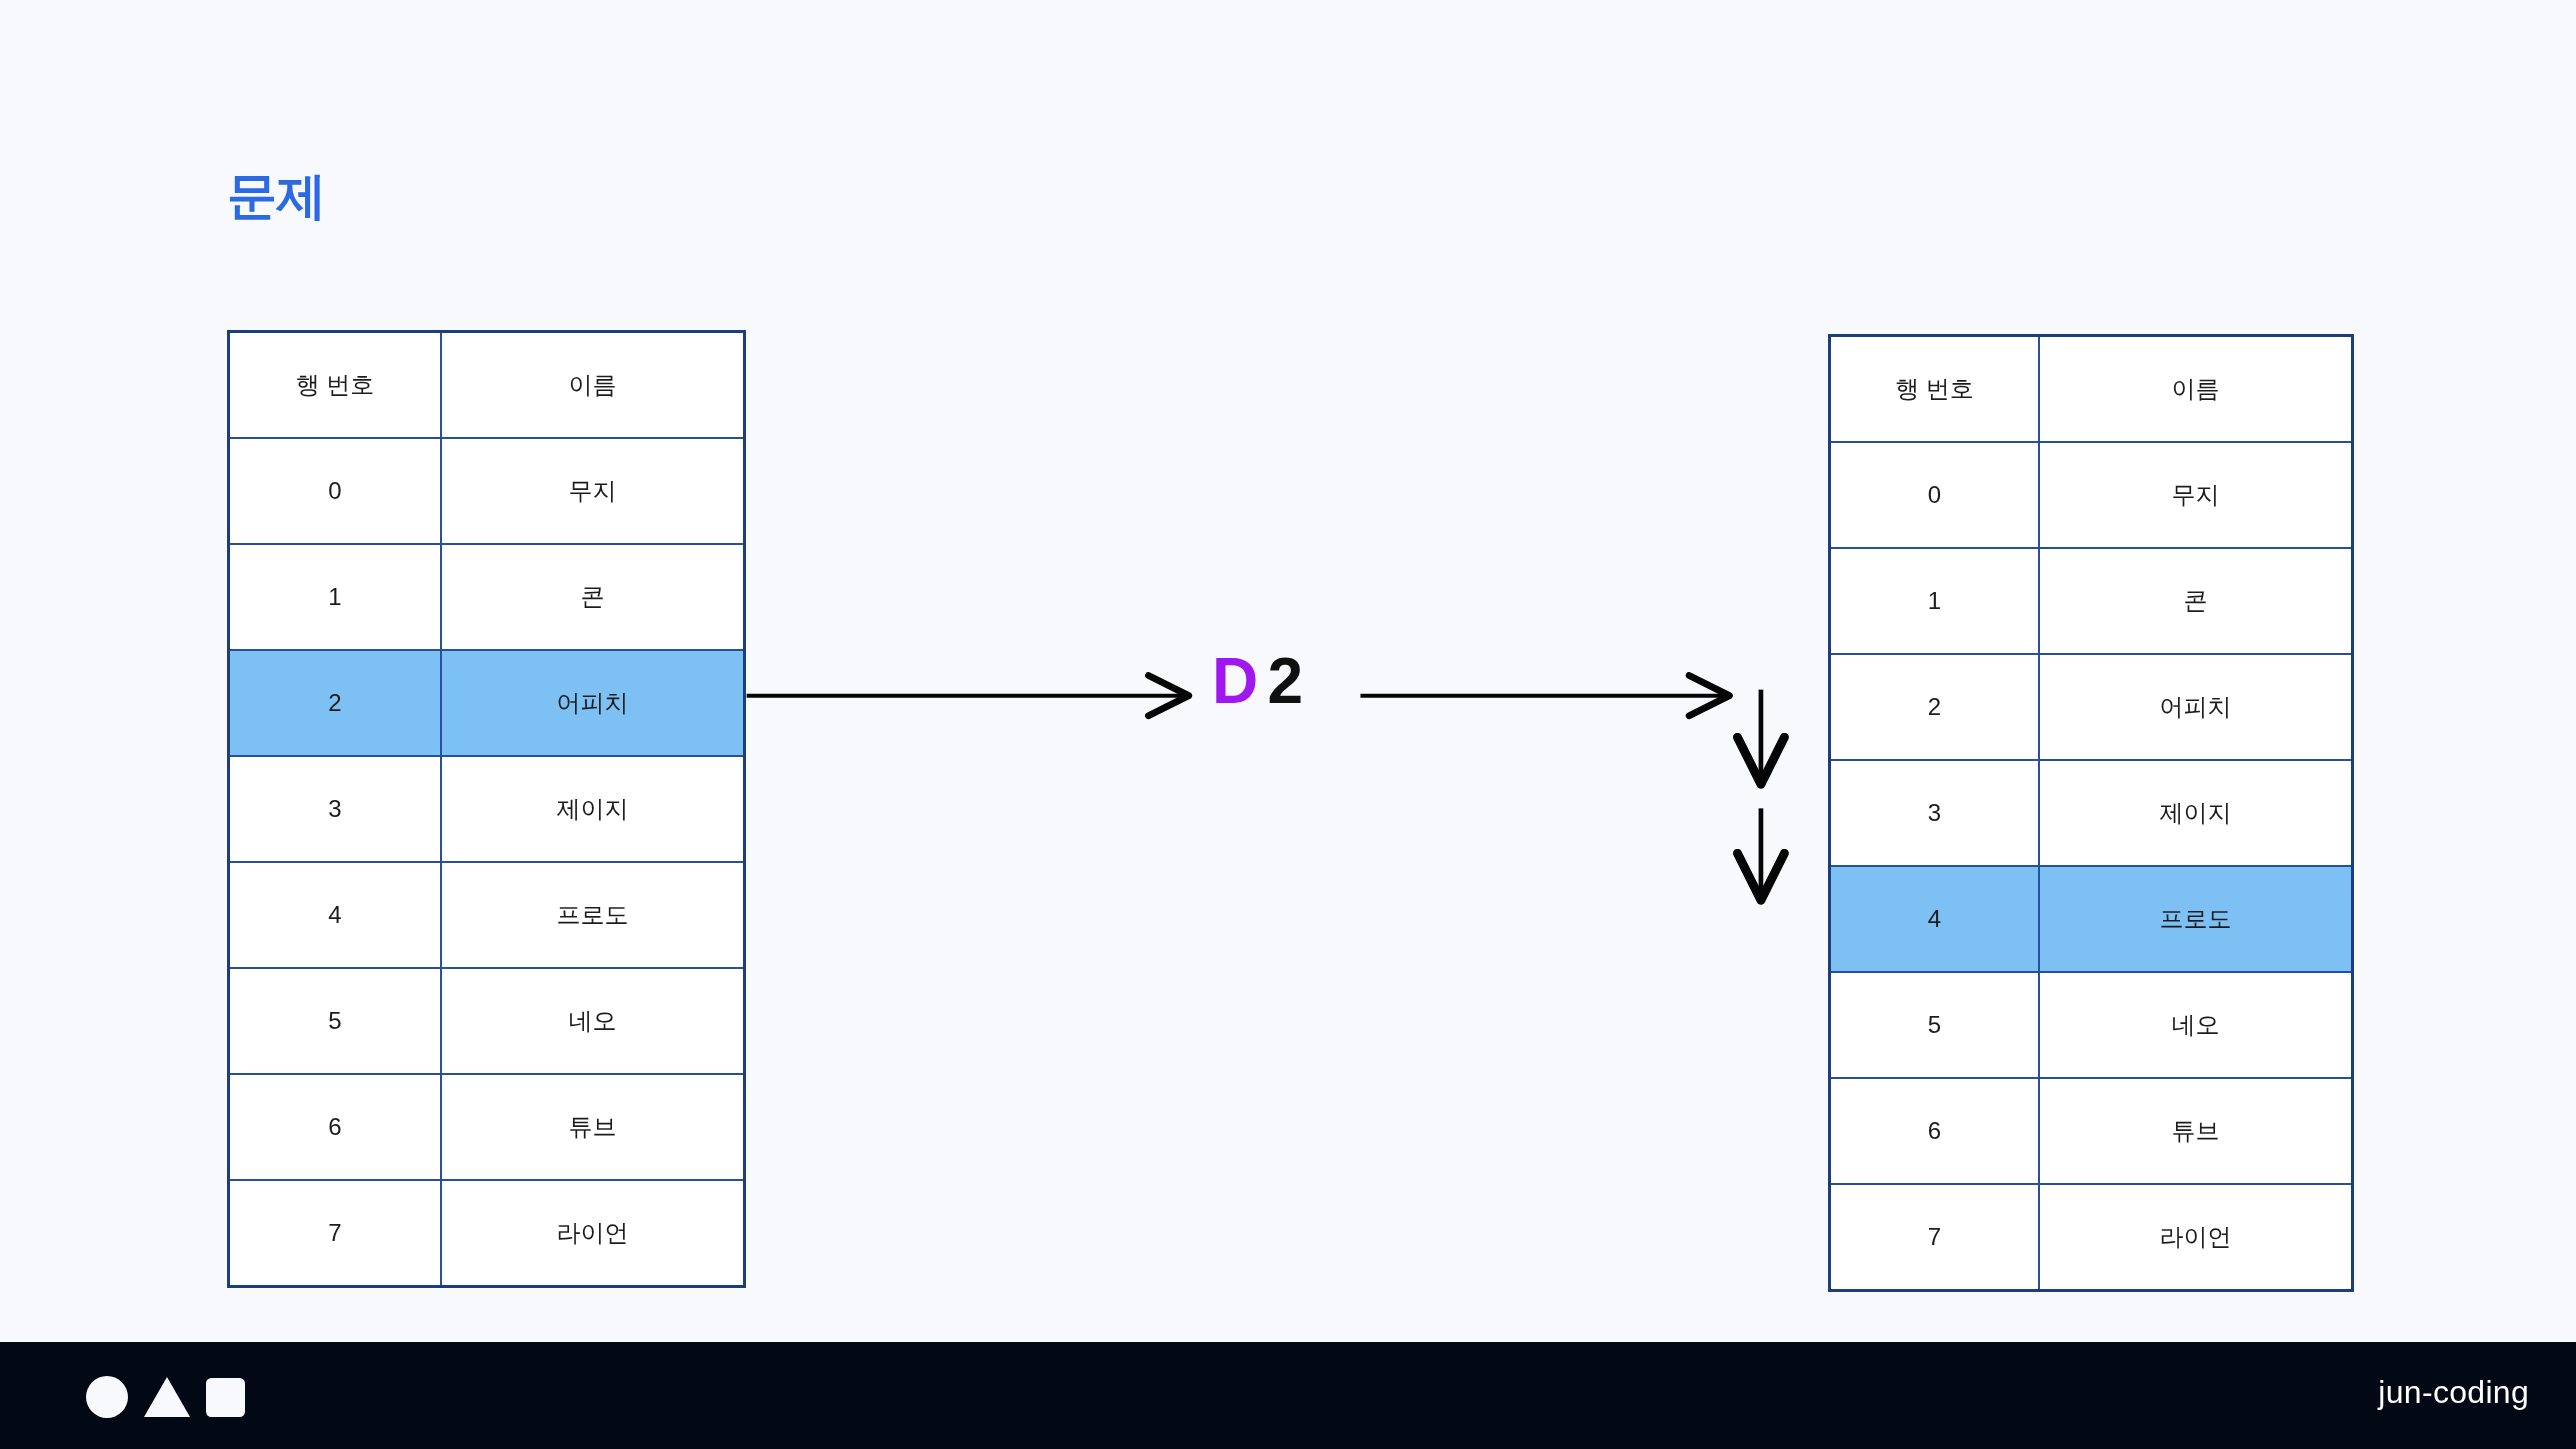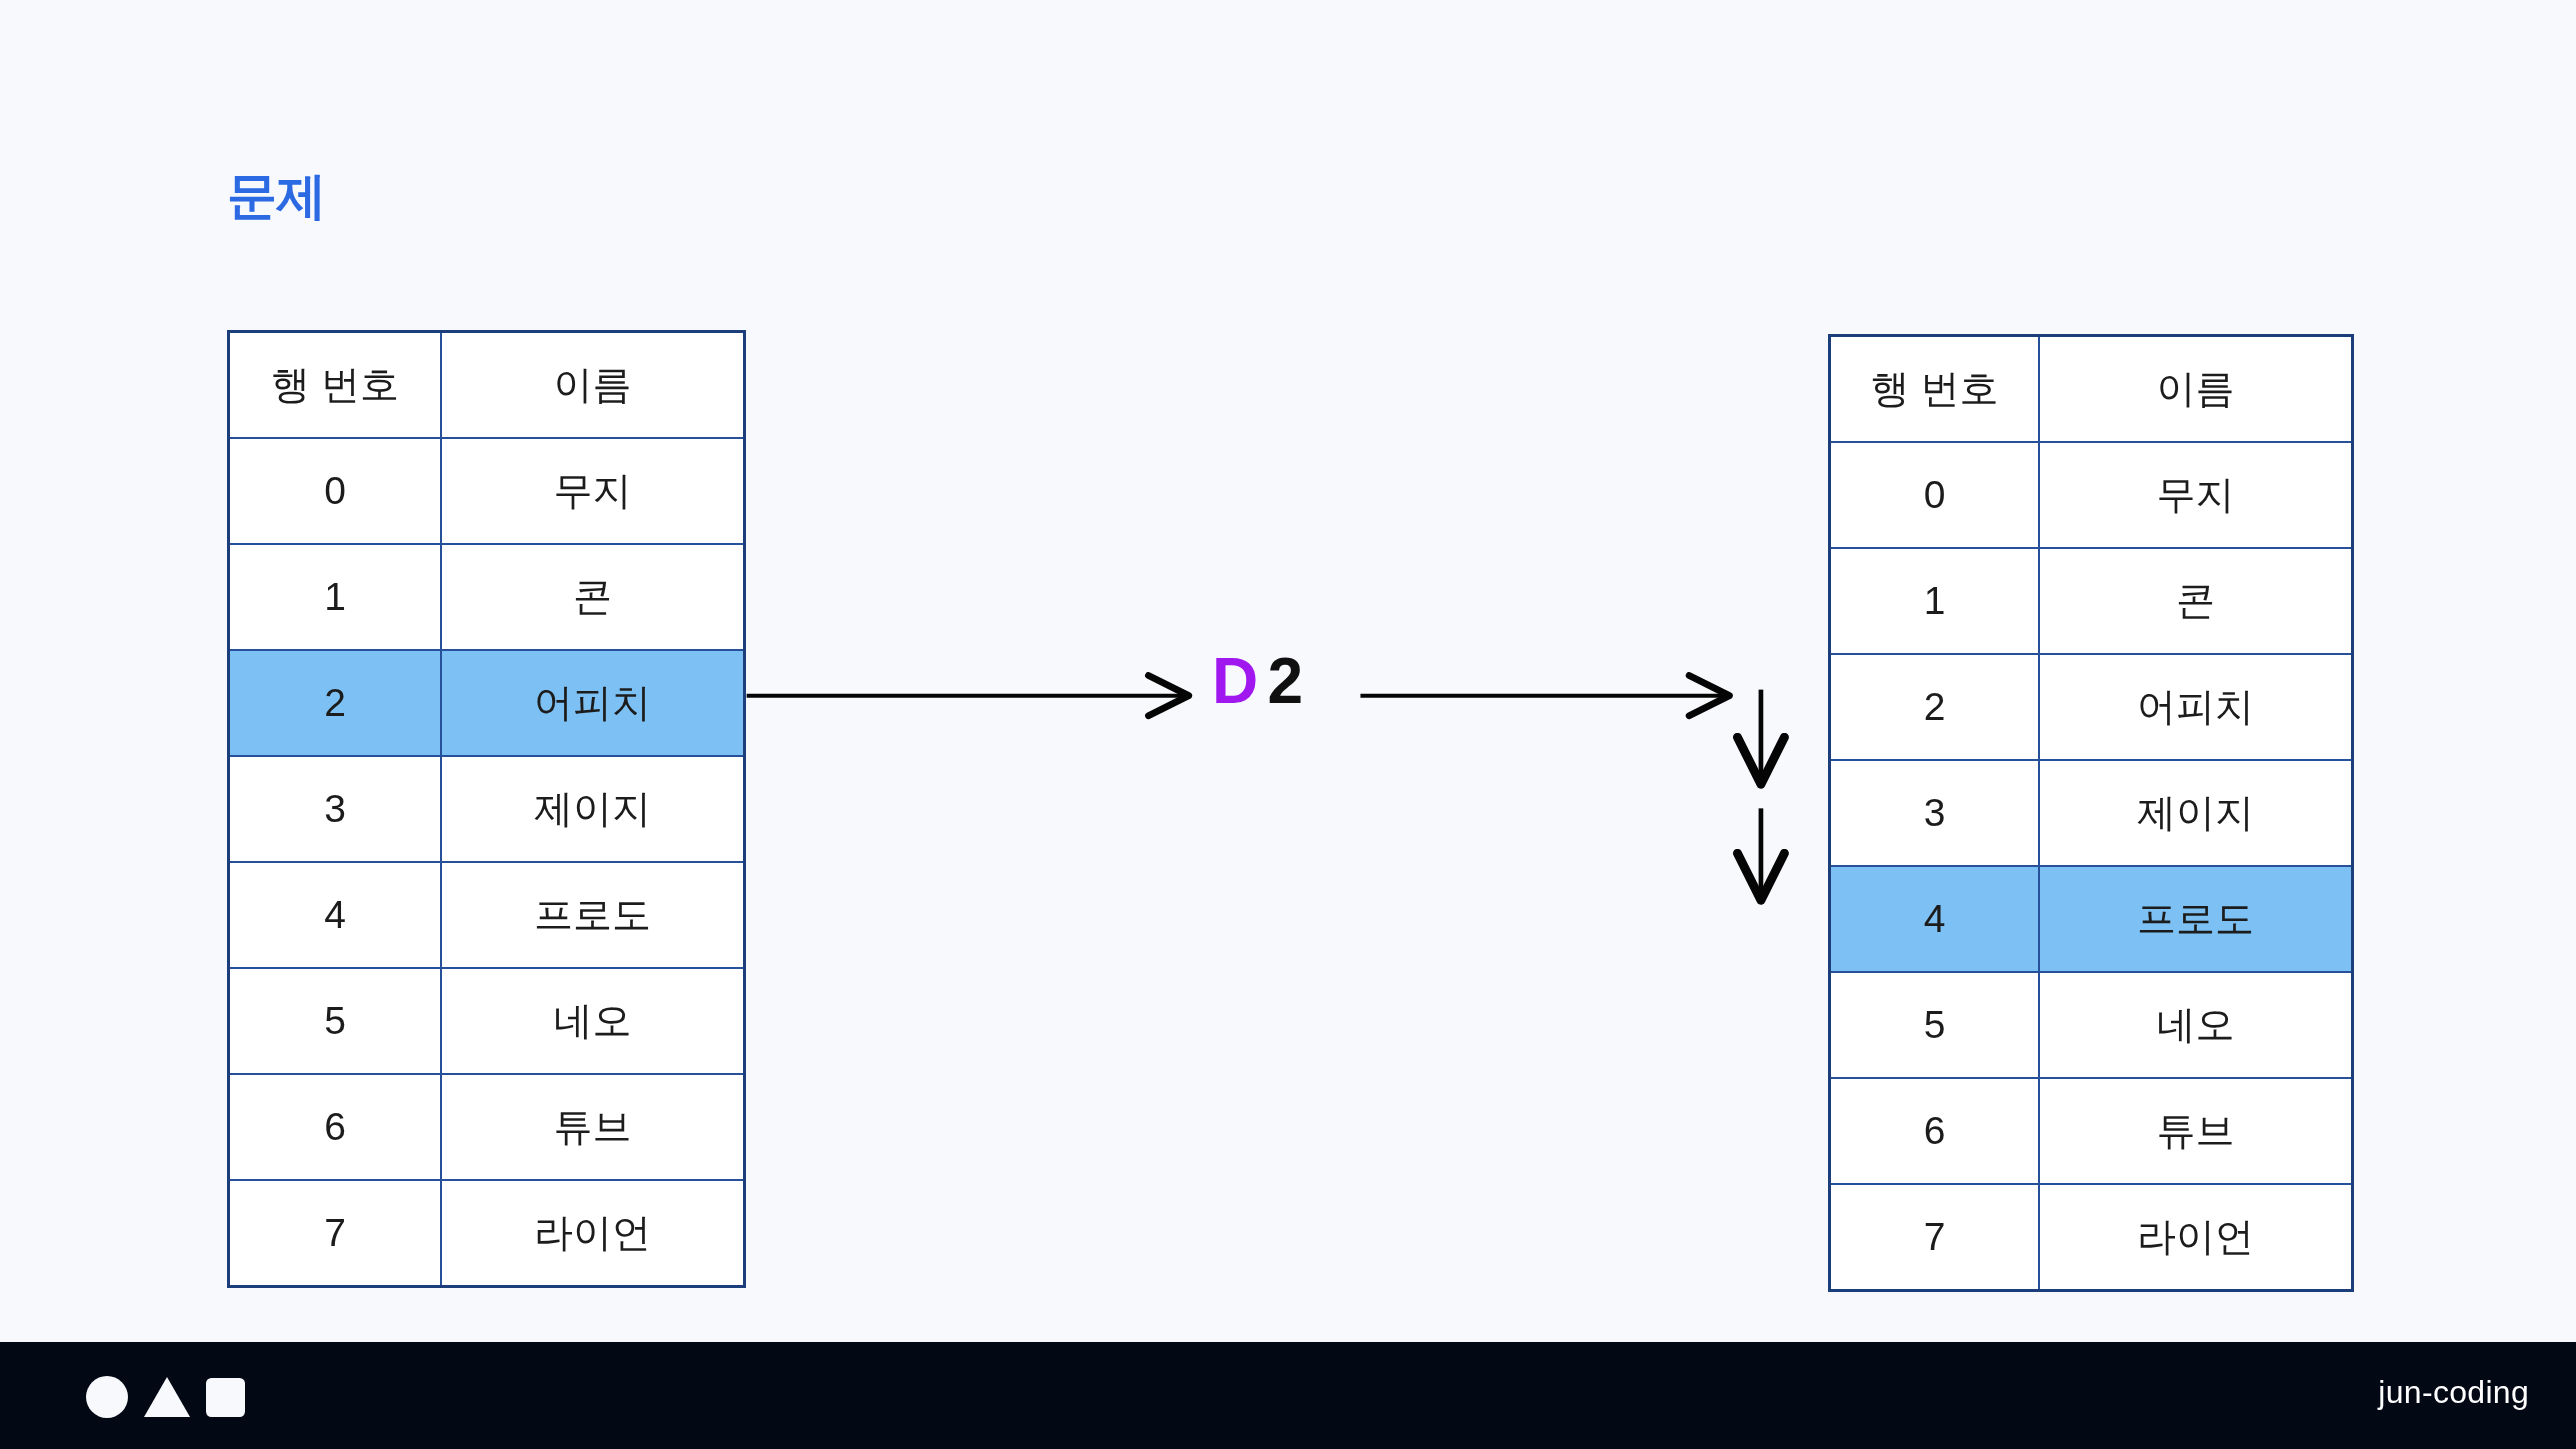--- a/index.html
+++ b/index.html
@@ -33,21 +33,21 @@
     border-collapse: collapse;
     table-layout: fixed;
     background: #ffffff;
     border: 3.4px solid #1c3f7c;
   }
   .data-table td {
     border: 2px solid #27509a;
     height: 102px;
     text-align: center;
     vertical-align: middle;
-    font-size: 39px;
+    font-size: 24px;
     color: #1c1c1c;
     background: #ffffff;
     font-weight: 400;
   }
   .data-table td.col-idx { width: 208px; }
   .data-table td.col-name { width: 299px; text-align: center; }
   .data-table tr.is-highlighted td {
     background: #7cc0f4;
   }
 

